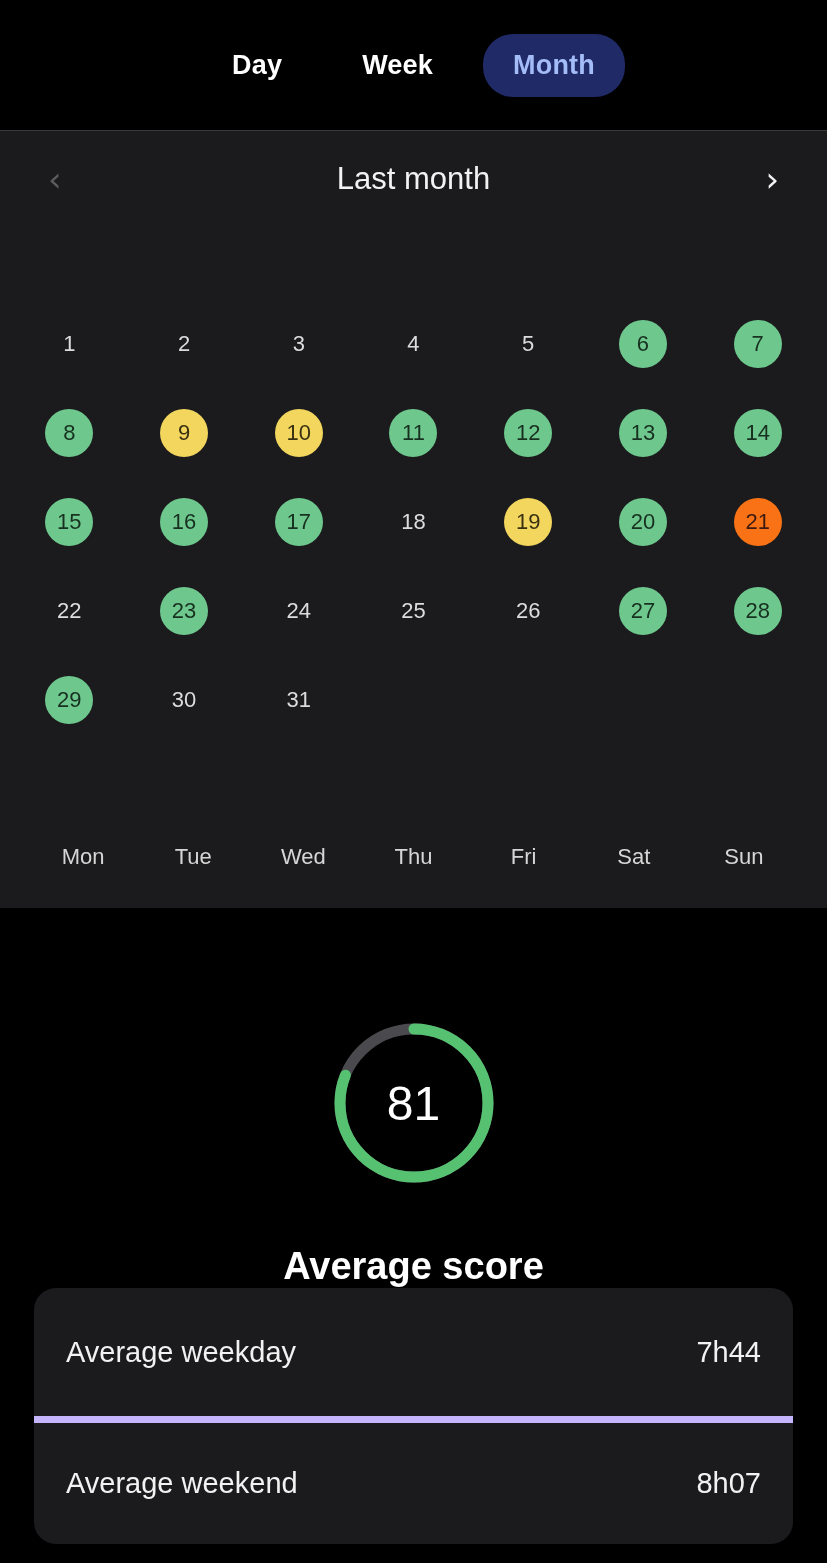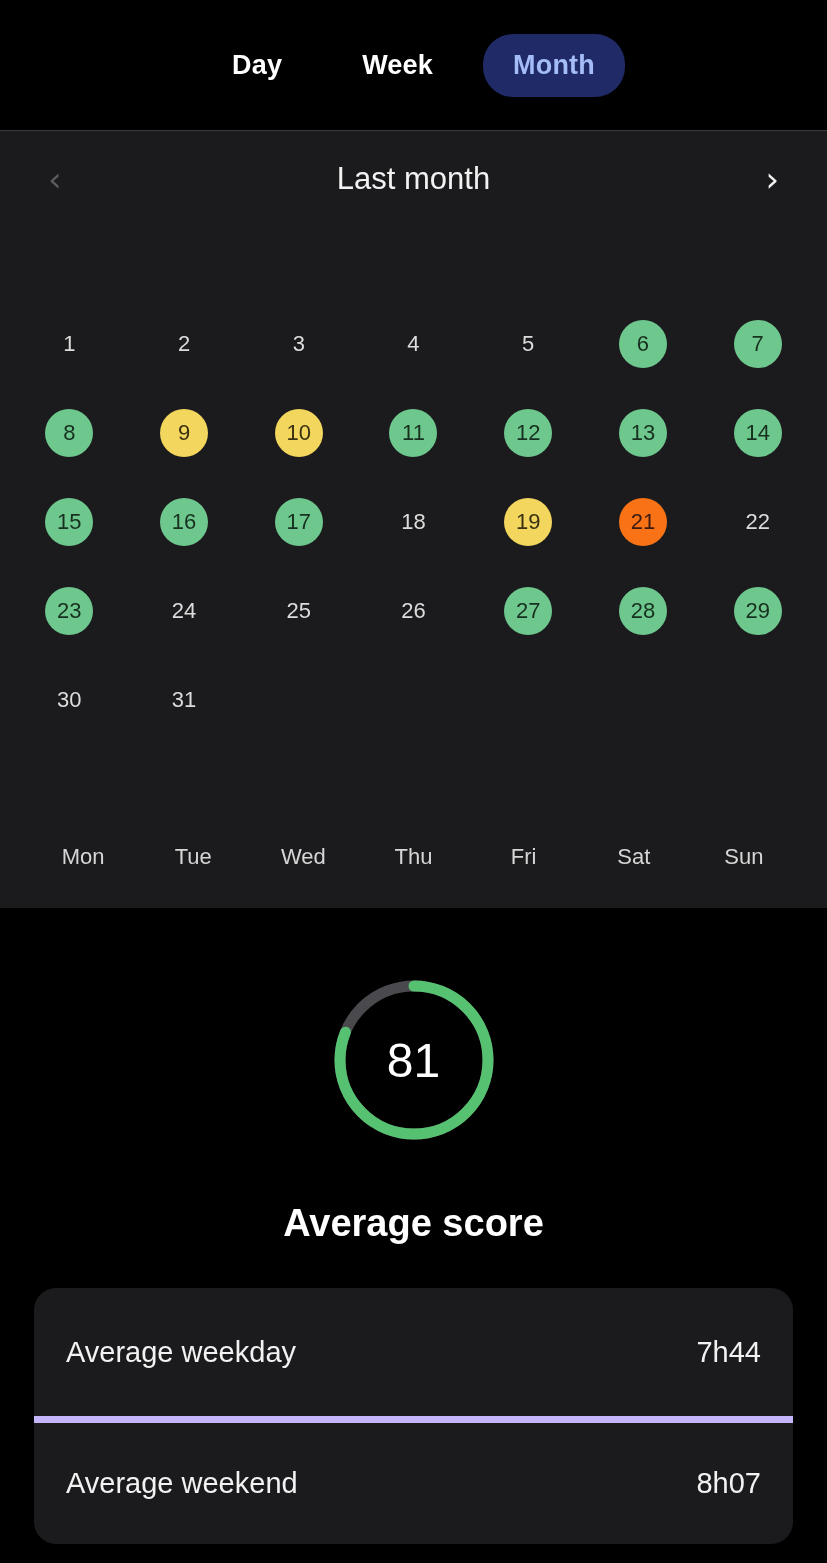--- a/index.html
+++ b/index.html
@@ -107,21 +107,21 @@
     color: #d6d6d6;
   }
 
   
   .score-section {
     height: 380px;
     background: #000;
     display: flex;
     flex-direction: column;
     align-items: center;
-    justify-content: flex-start;
+    justify-content: flex-end;
     padding-top: 70px;
   }
   .ring-wrap { position: relative; width: 164px; height: 164px; }
   .ring-wrap svg { display: block; transform: rotate(-90deg); }
   .ring-value {
     position: absolute;
     inset: 0;
     display: flex;
     align-items: center;
     justify-content: center;
@@ -230,20 +230,23 @@
           <div class="daycircle green">16</div>
         </div>
         <div class="cell">
           <div class="daycircle green">17</div>
         </div>
         <div class="cell">
           <div class="daycircle">18</div>
         </div>
         <div class="cell">
           <div class="daycircle yellow">19</div>
+        </div>
+        <div class="cell">
+          <div class="daycircle green">20</div>
         </div>
         <div class="cell">
           <div class="daycircle red">21</div>
         </div>
         <div class="cell">
           <div class="daycircle">22</div>
         </div>
         <div class="cell">
           <div class="daycircle green">23</div>
         </div>

